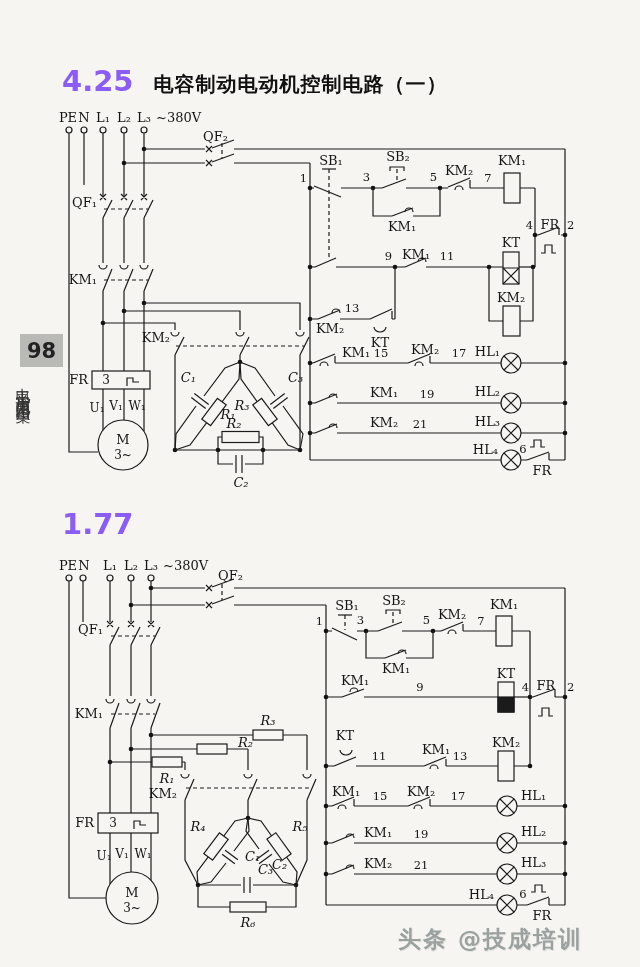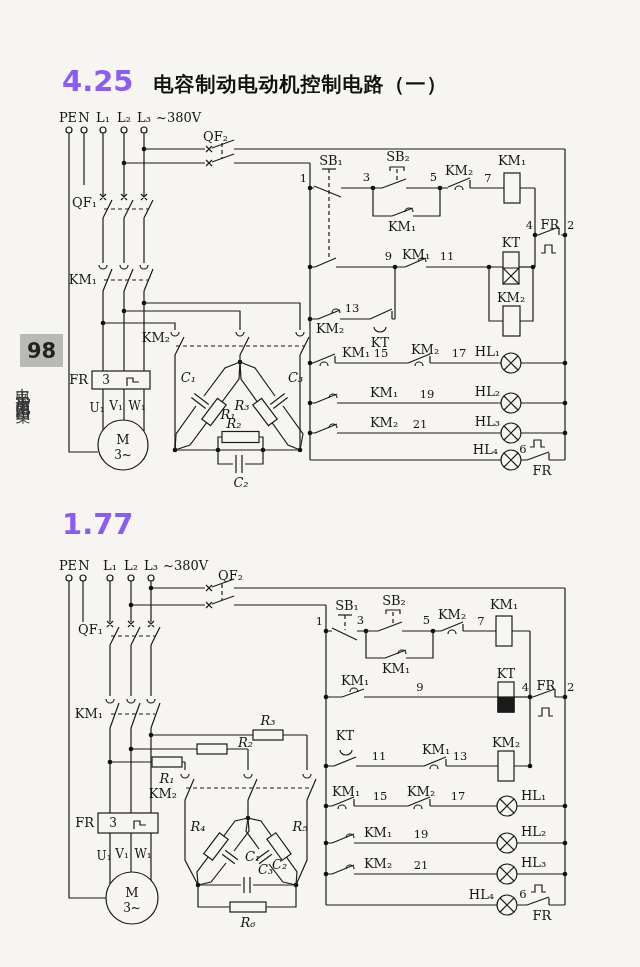--- a/index.html
+++ b/index.html
@@ -529,13 +529,14 @@
             <path d="M500,898 l14,14 M500,912 l14,-14"></path>
       </g>
       <text class="num" x="523" y="898" text-anchor="middle">6</text>
       <path d="M527,905 L549,897 M549,898 V905"></path>
       <path d="M531,892 h4 v-7 h7 v7 h4"></path>
       <text x="542" y="920" text-anchor="middle">FR</text>
     </g>
   </g>
   </svg>
 
+  <div class="watermark">头条 @技成培训</div>
 </div>
 
 </body></html>

